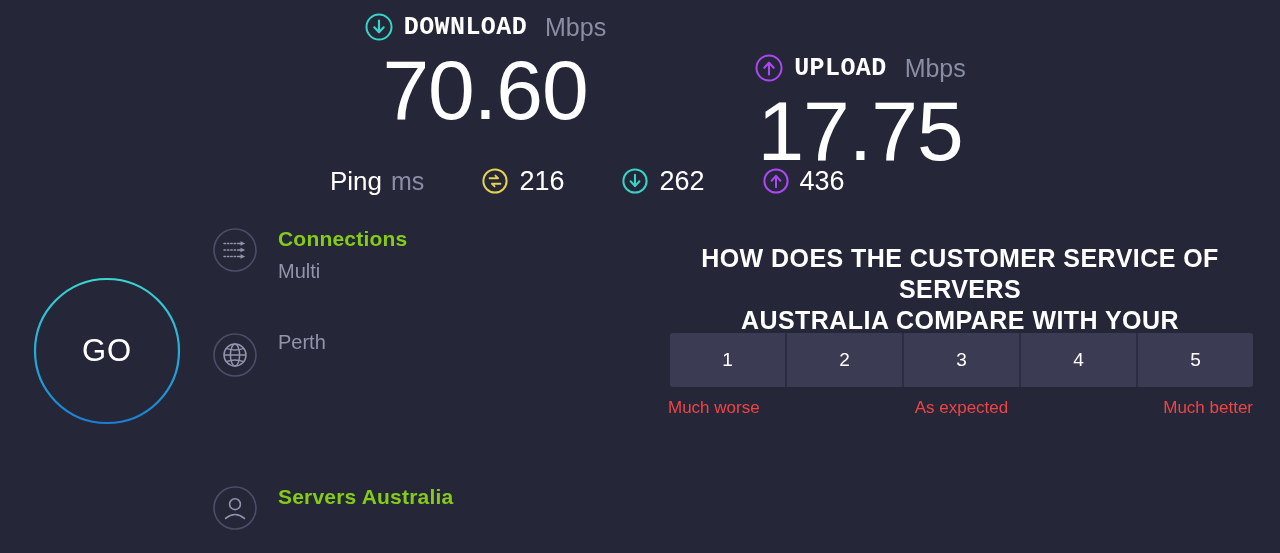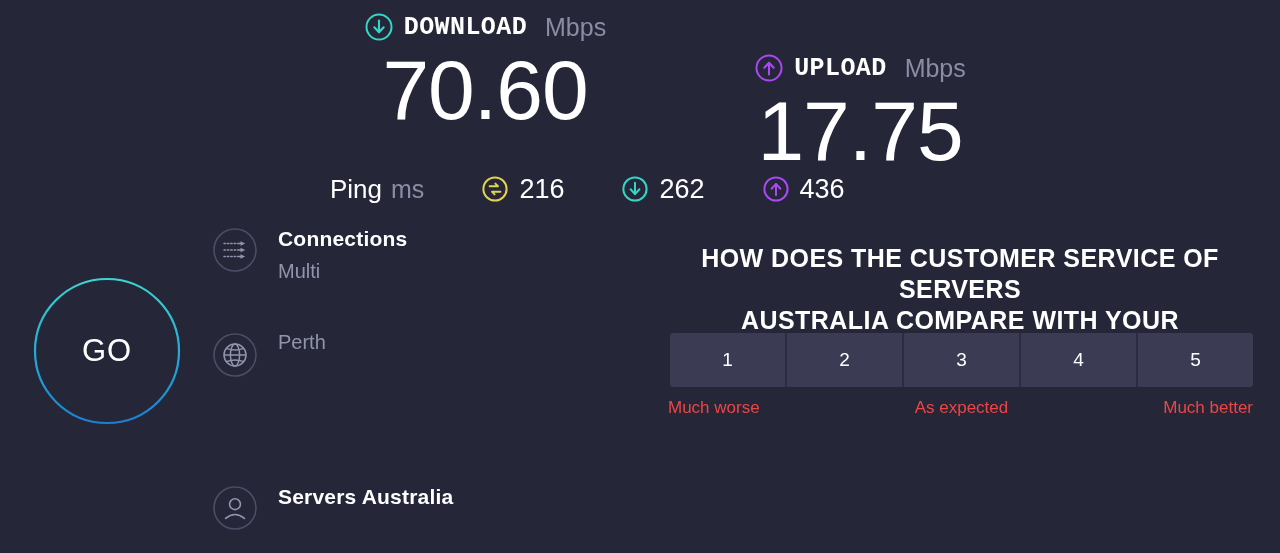--- a/index.html
+++ b/index.html
@@ -63,21 +63,20 @@
   .icon-circle-svg { display: block; }
 
   
   .ping-row {
     position: absolute;
     top: 160px;
     left: 330px;
     height: 42px;
     display: flex;
     align-items: center;
-    margin-top: 8px;
   }
   .ping-label {
     font-size: 26px;
     font-weight: 400;
     color: #ffffff;
   }
   .ping-units {
     font-size: 25px;
     font-weight: 400;
     color: #8a8da3;
@@ -134,21 +133,21 @@
   .info-row .icon-slot {
     position: absolute;
     left: 0;
     top: 0;
     width: 56px;
     height: 56px;
   }
   .info-title {
     font-size: 21px;
     font-weight: 700;
-    color: #ffffff;
+    color: #84cc16;
     line-height: 34px;
     letter-spacing: 0.2px;
     white-space: nowrap;
   }
   .info-sub {
     font-size: 20px;
     font-weight: 400;
     color: #9194ab;
     line-height: 31px;
     white-space: nowrap;

